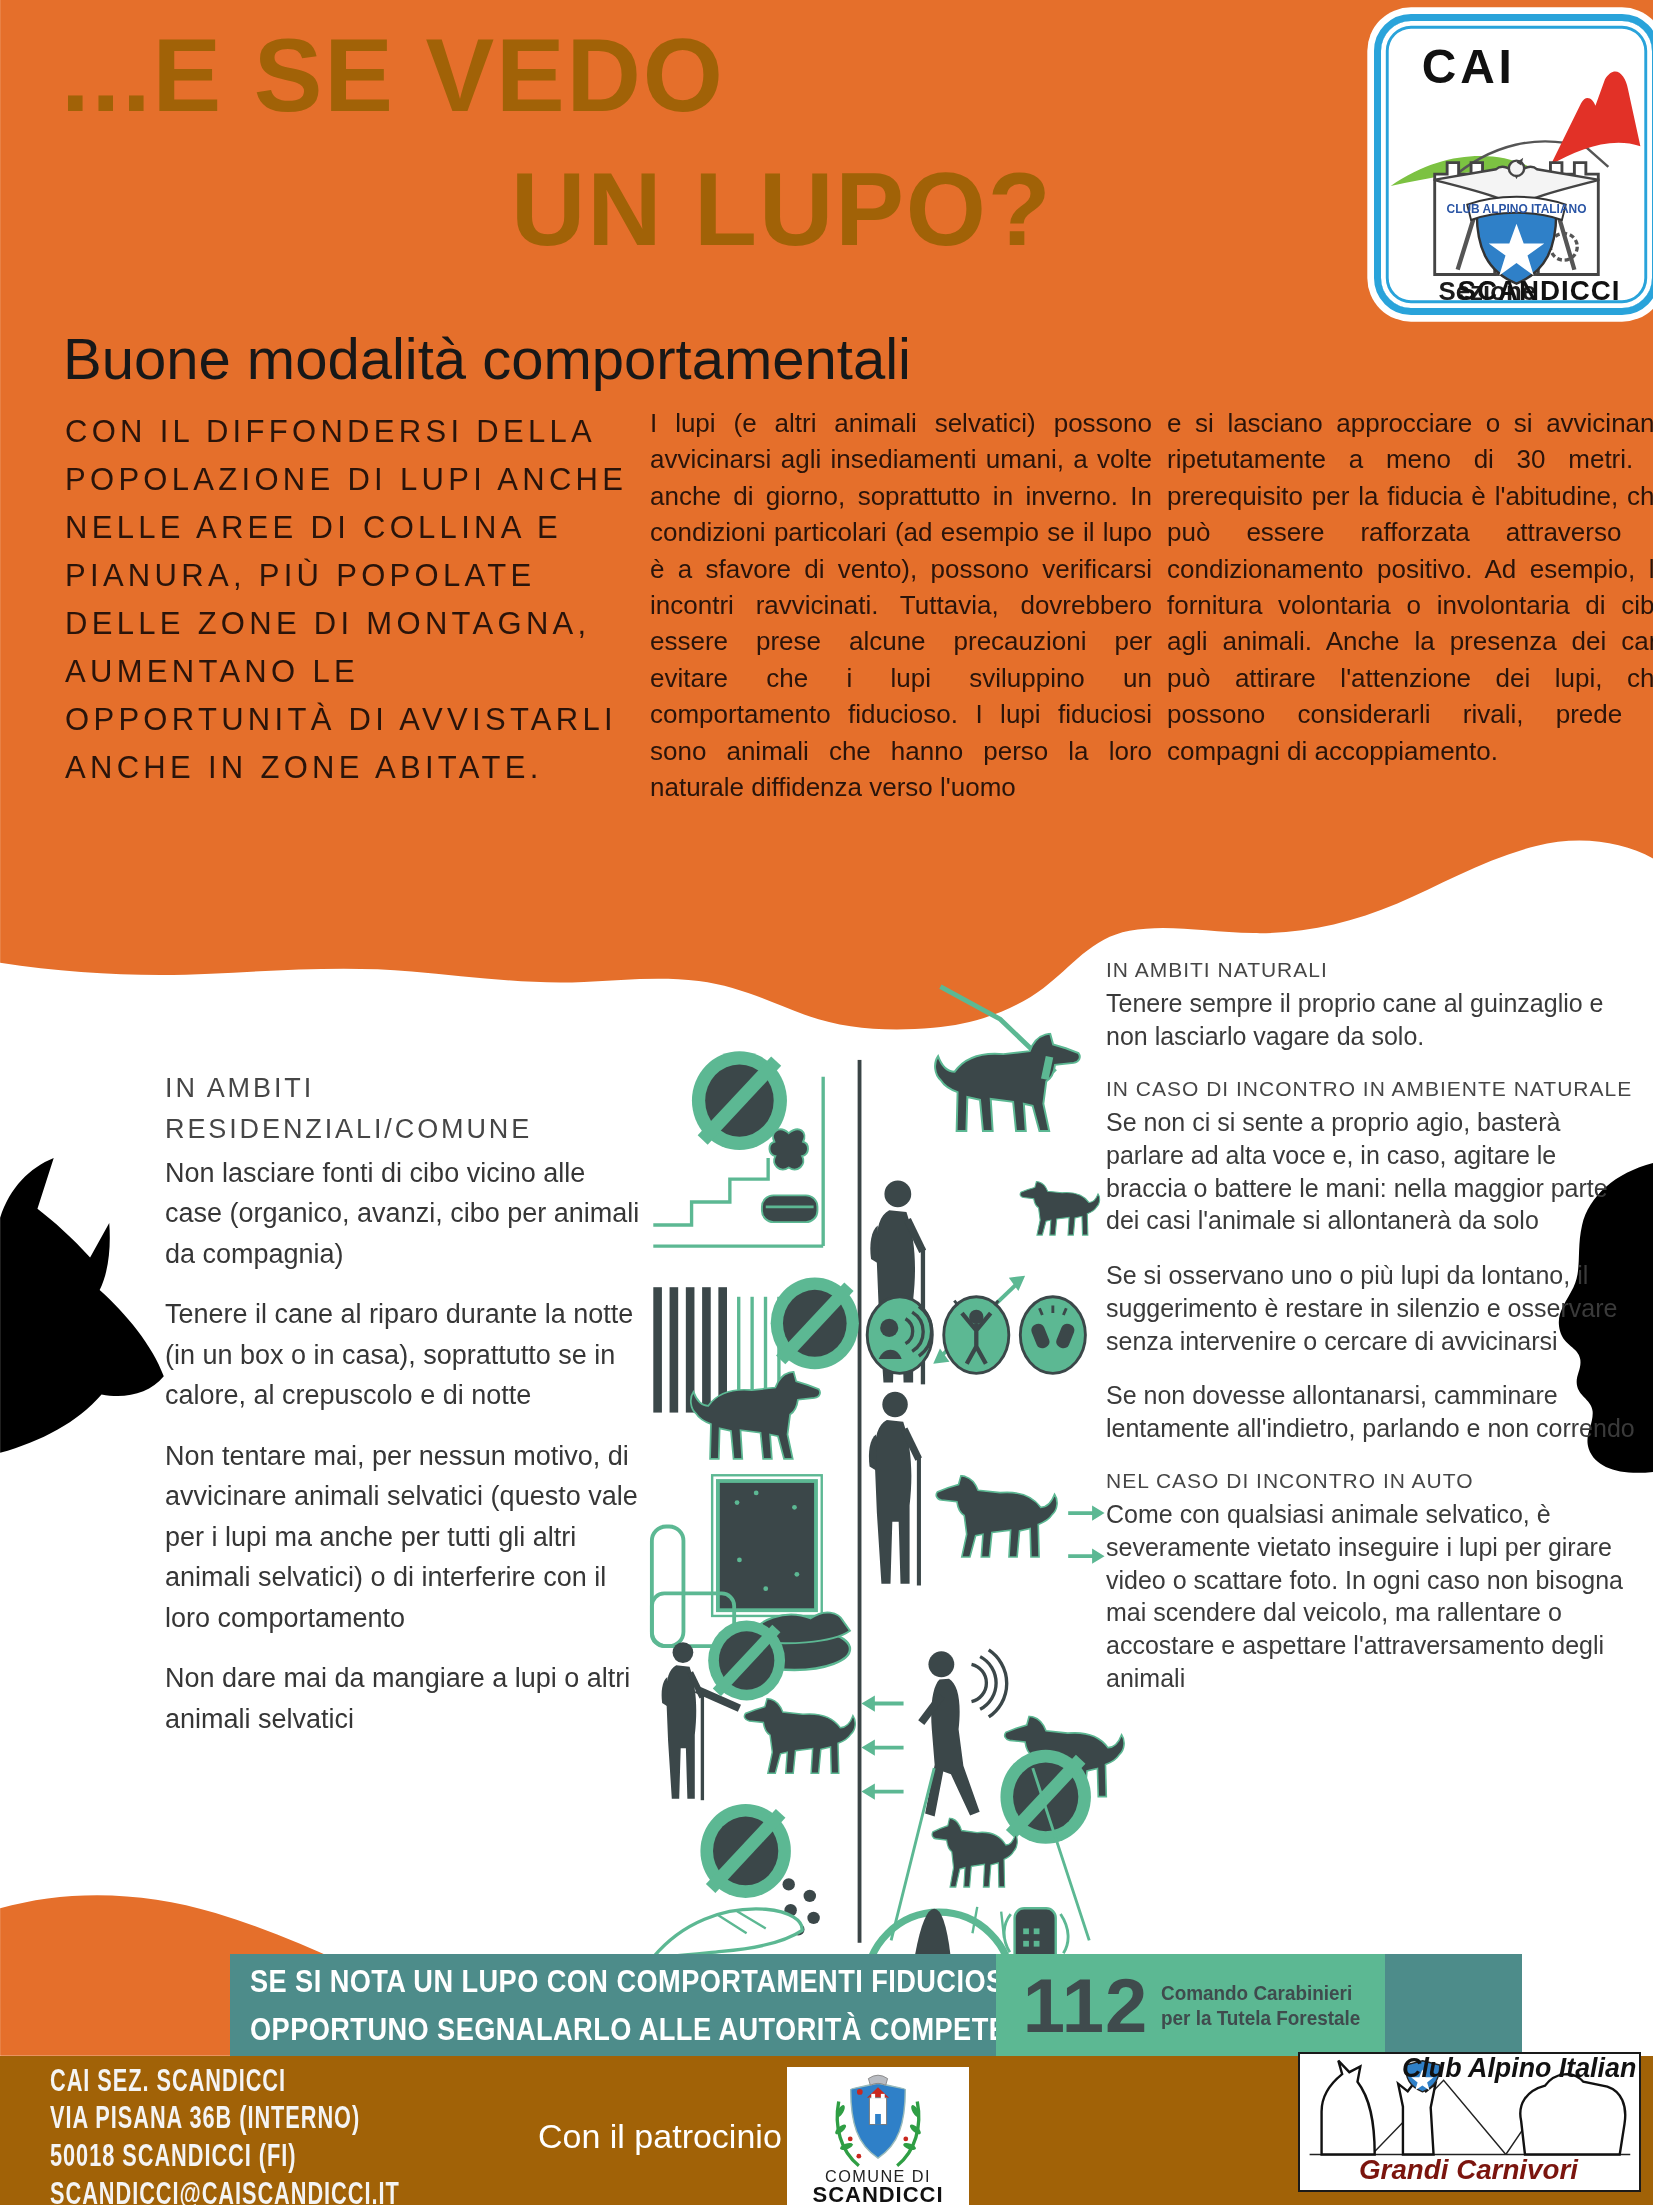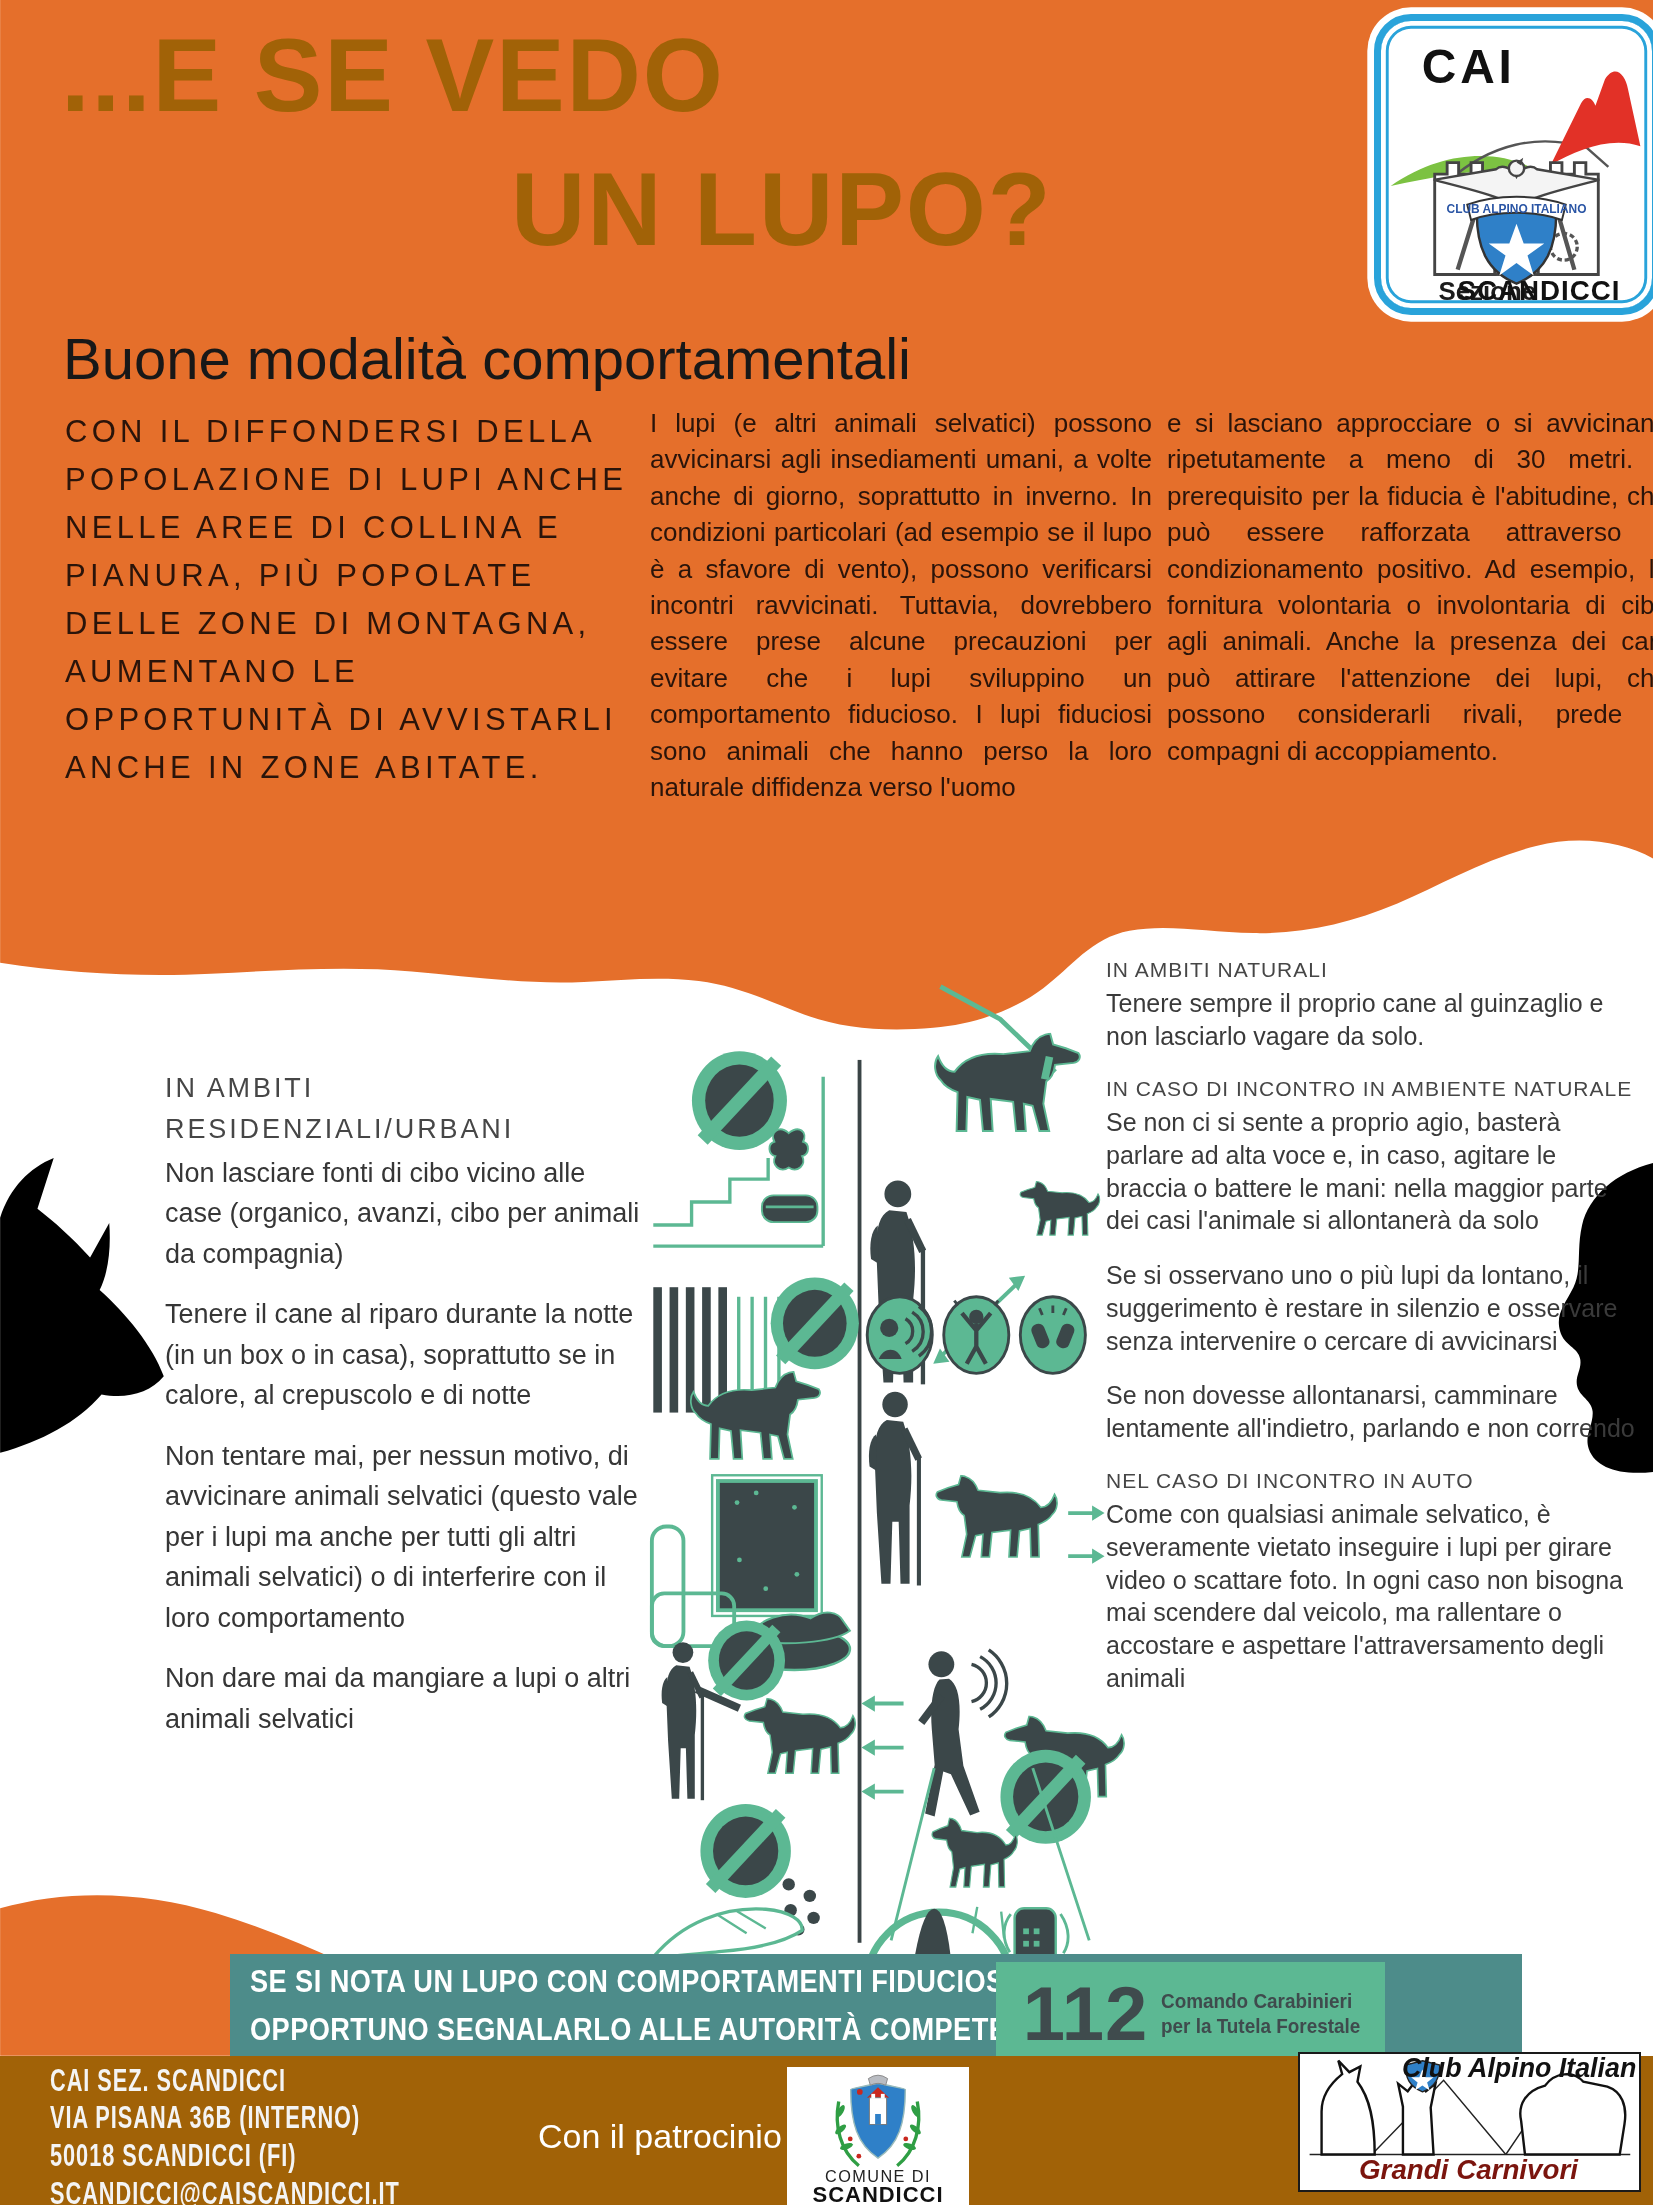--- a/index.html
+++ b/index.html
@@ -24,21 +24,21 @@
   .rcol h3{font-size:21px;letter-spacing:1px;}
   .rsec{margin-bottom:22px;}
   .rsec p{margin:0;}
   .rsec h3:empty{display:none;}
   
   .banner{left:230px;top:1954px;width:1292px;height:102px;background:#4d8c8a;}
   .banner-text{position:absolute;left:20px;top:50%;transform:translateY(-50%) ;}
   .banner-text .squeeze{display:inline-block;transform:scaleX(.85);transform-origin:0 50%;
       color:#ffffff;font-weight:700;font-size:32px;line-height:1.5;letter-spacing:0.5px;white-space:nowrap;}
   .phonebox{position:absolute;left:766px;top:0;width:389px;height:102px;background:#5cb893;
-      display:flex;align-items:center;gap:12.4px;padding:0 14.4px;box-sizing:border-box;margin-top:8px;}
+      display:flex;align-items:center;gap:12.4px;padding:0 14.4px;box-sizing:border-box;}
   .phonebox .num{font-size:76px;font-weight:800;color:#3f4b4d;letter-spacing:1px;}
   .phonebox .lbl{display:inline-block;transform:scaleX(.9);transform-origin:0 50%;
       font-size:21px;font-weight:700;color:#3f4b4d;line-height:1.2;white-space:nowrap;}
   
   .footer{left:0;top:2056px;width:1654px;height:149px;background:#a16207;}
   .org{position:absolute;left:50px;top:5.7px;color:#f4f4f4;font-weight:700;font-size:32px;line-height:1.18;
        letter-spacing:1.4px;transform:scaleX(.68);transform-origin:0 0;white-space:nowrap;}
   .patro{position:absolute;left:538px;top:61px;color:#ffffff;font-size:34px;}
   .combox{position:absolute;left:787px;top:10.5px;width:182px;height:139px;background:#ffffff;text-align:center;}
   .clubbox{position:absolute;left:1298px;top:-3.8px;width:343px;height:140px;background:#ffffff;border:2.9px solid #1a1a1a;box-sizing:border-box;}
@@ -279,21 +279,21 @@
           <rect x="2160" y="4030" width="12" height="12"></rect>
       <rect x="2138" y="4056" width="12" height="12"></rect>
           <rect x="2160" y="4056" width="12" height="12"></rect>
       <circle cx="2163" cy="4112" r="12"></circle>
         </g>
       <path d="M2110,4080 C2092,4050 2096,4020 2112,4000 M2216,4000 C2236,4030 2236,4060 2222,4082" stroke="#5cb893" stroke-width="6" fill="none"></path>
     </g>
   </svg>
 
   <div class="abs lcol" style="left:165px;top:1068px">
-    <h3>IN AMBITI RESIDENZIALI/URBANI</h3>
+    <h3>IN AMBITI RESIDENZIALI/COMUNE</h3>
     <p>Non lasciare fonti di cibo vicino alle case (organico, avanzi, cibo per animali da compagnia)</p>
     <p>Tenere il cane al riparo durante la notte (in un box o in casa), soprattutto se in calore, al crepuscolo e di notte</p>
     <p>Non tentare mai, per nessun motivo, di avvicinare animali selvatici (questo vale per i lupi ma anche per tutti gli altri animali selvatici) o di interferire con il loro comportamento</p>
     <p>Non dare mai da mangiare a lupi o altri animali selvatici</p>
   </div>
 
   <div class="abs rcol" style="left:1106px;top:956px">
     <div class="rsec">
       <h3>IN AMBITI NATURALI</h3>
       <p>Tenere sempre il proprio cane al guinzaglio e non lasciarlo vagare da solo.</p>

